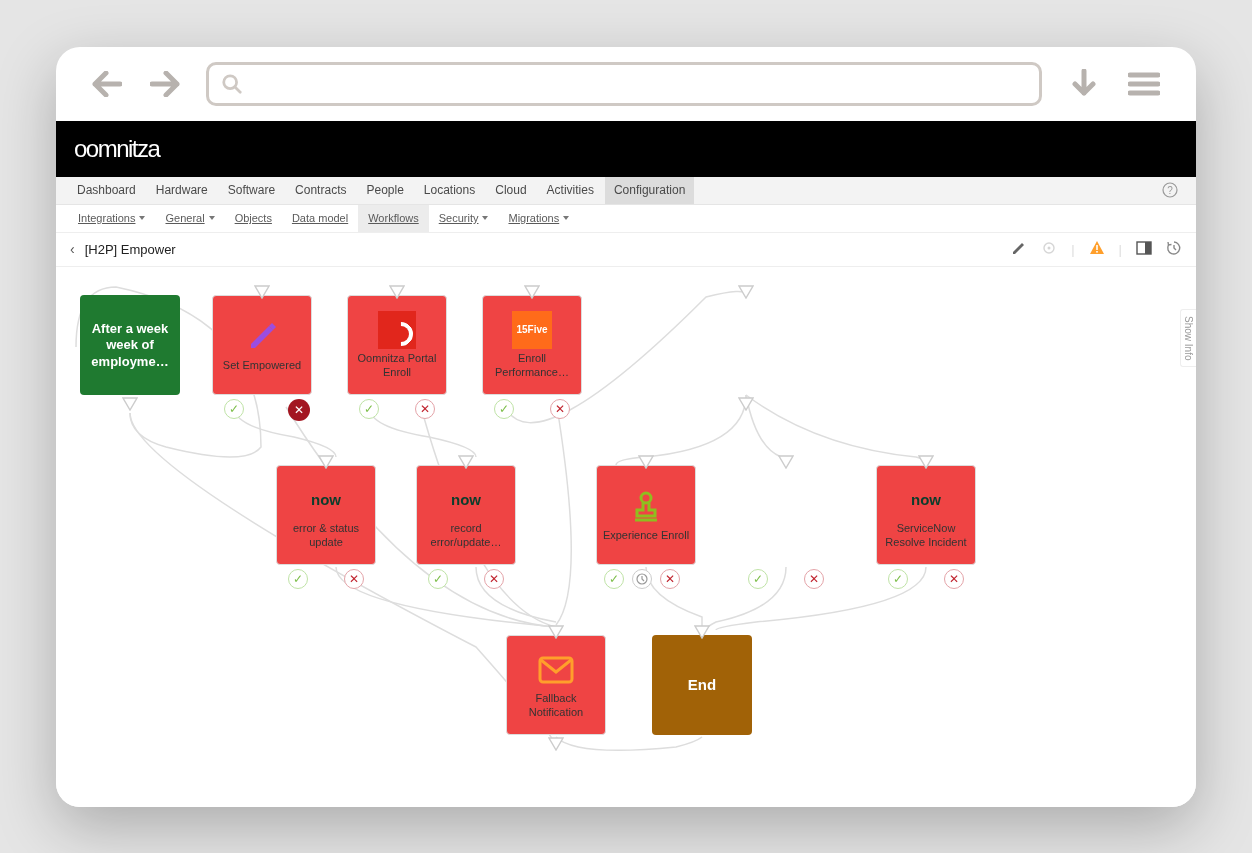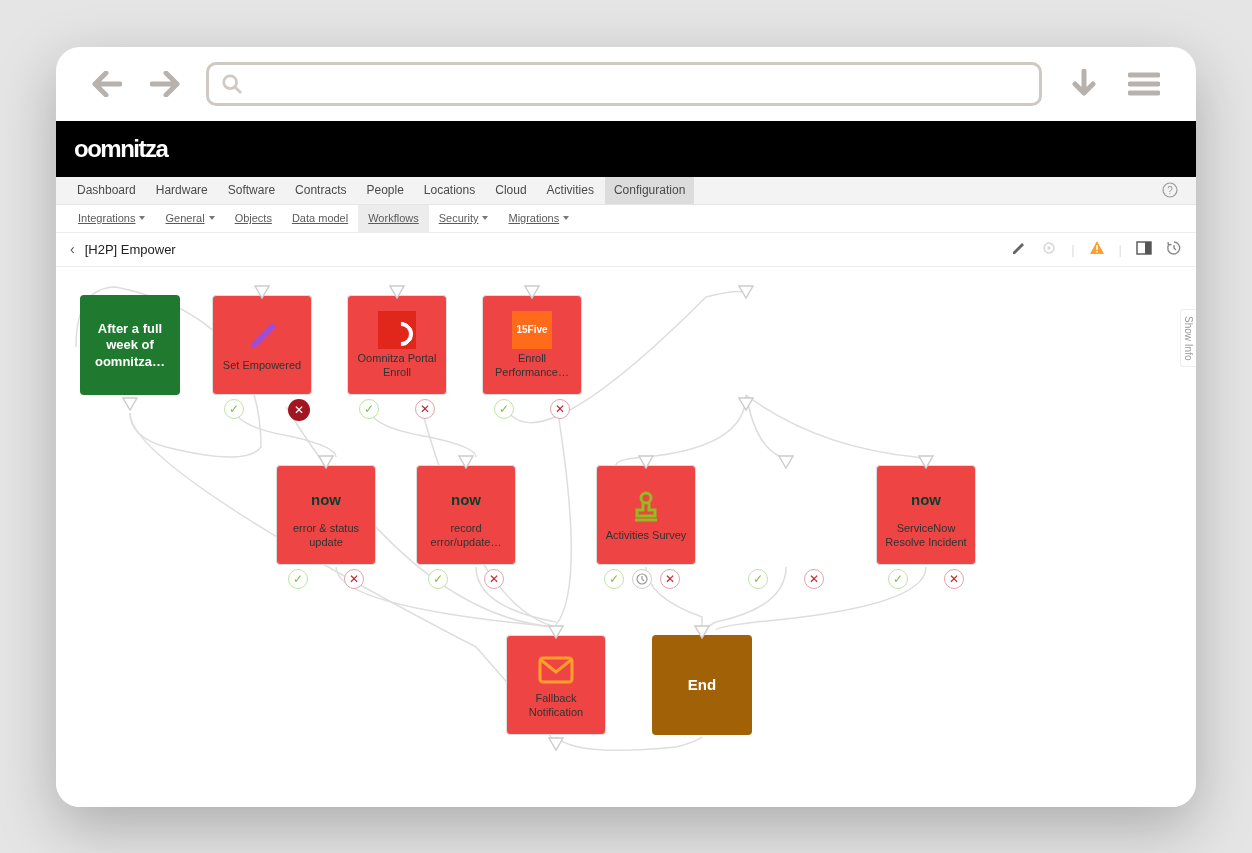--- a/index.html
+++ b/index.html
@@ -50,21 +50,21 @@
   }
   .black-bar {
     background: #000;
     color:#fff;
     height: 56px;
     display:flex;align-items:center;
     padding: 0 18px;
     position:relative;
   }
   .brand {
-    font-size: 24px; font-weight: 700; letter-spacing: -0.5px;
+    font-size: 24px; font-weight: 400; letter-spacing: -0.5px;
     font-family: Arial, sans-serif;
   }
   .brand .oo { letter-spacing: -1.5px; }
   .tab-row {
     background: #f3f3f3;
     height: 28px;
     display:flex;align-items:stretch;
     padding: 0 12px;
     font-size: 12px;
     color:#4a4a4a;
@@ -319,21 +319,21 @@
         <path d="M730 300 Q730 340 660 355 Q650 360 650 363"></path>
         <path d="M870 300 Q870 340 700 355 Q660 360 660 363"></path>
         <path d="M500 470 Q520 490 620 480 Q640 475 646 470"></path>
         <path d="M230 140 Q360 350 500 360"></path>
         <path d="M365 140 Q420 340 500 360"></path>
         <path d="M501 140 Q530 320 500 358"></path>
       </g>
     </svg>
 
     <div class="node green" style="left:24px;top:28px;">
-      <span class="label">After a full week of oomnitza…</span>
+      <span class="label">After a week week of employme…</span>
     </div>
     <div class="triangle-port" style="left:66px;top:130px;"><svg viewBox="0 0 16 14">
           <path d="M1 1 H15 L8 13 Z" fill="#fff" stroke="#ccc" stroke-width="1.4"></path>
         </svg></div>
 
     <div class="node" style="left:156px;top:28px;">
       <div class="node-icon">
           <svg width="34" height="34" viewBox="0 0 34 34">
             <path d="M6 28 L10 28 L28 10 L24 6 L6 24 Z" fill="#9b4de0"></path>
             <path d="M24 6 L28 10 L31 7 L27 3 Z" fill="#9b4de0"></path>
@@ -415,21 +415,21 @@
         </svg></div>
 
     <div class="node" style="left:540px;top:198px;">
       <div class="node-icon">
           <svg width="34" height="34" viewBox="0 0 34 34">
             <circle cx="17" cy="8" r="5" stroke="#8fbe1f" stroke-width="3" fill="none"></circle>
             <path d="M14 13 V20 H8 V26 H26 V20 H20 V13" stroke="#8fbe1f" stroke-width="3" fill="none"></path>
             <line x1="6" y1="30" x2="28" y2="30" stroke="#8fbe1f" stroke-width="3"></line>
           </svg>
         </div>
-      <span class="label">Activities Survey</span>
+      <span class="label">Experience Enroll</span>
     </div>
     <div class="ports" style="left:548px;top:302px;">
       <div class="port check">✓</div>
       <div class="port clock">
           <svg width="12" height="12" viewBox="0 0 12 12">
             <circle cx="6" cy="6" r="5" stroke="#999" stroke-width="1.2" fill="none"></circle>
             <path d="M6 3 V6 L8 8" stroke="#999" stroke-width="1.2" fill="none"></path>
           </svg>
         </div>
       <div class="port cross">✕</div>

